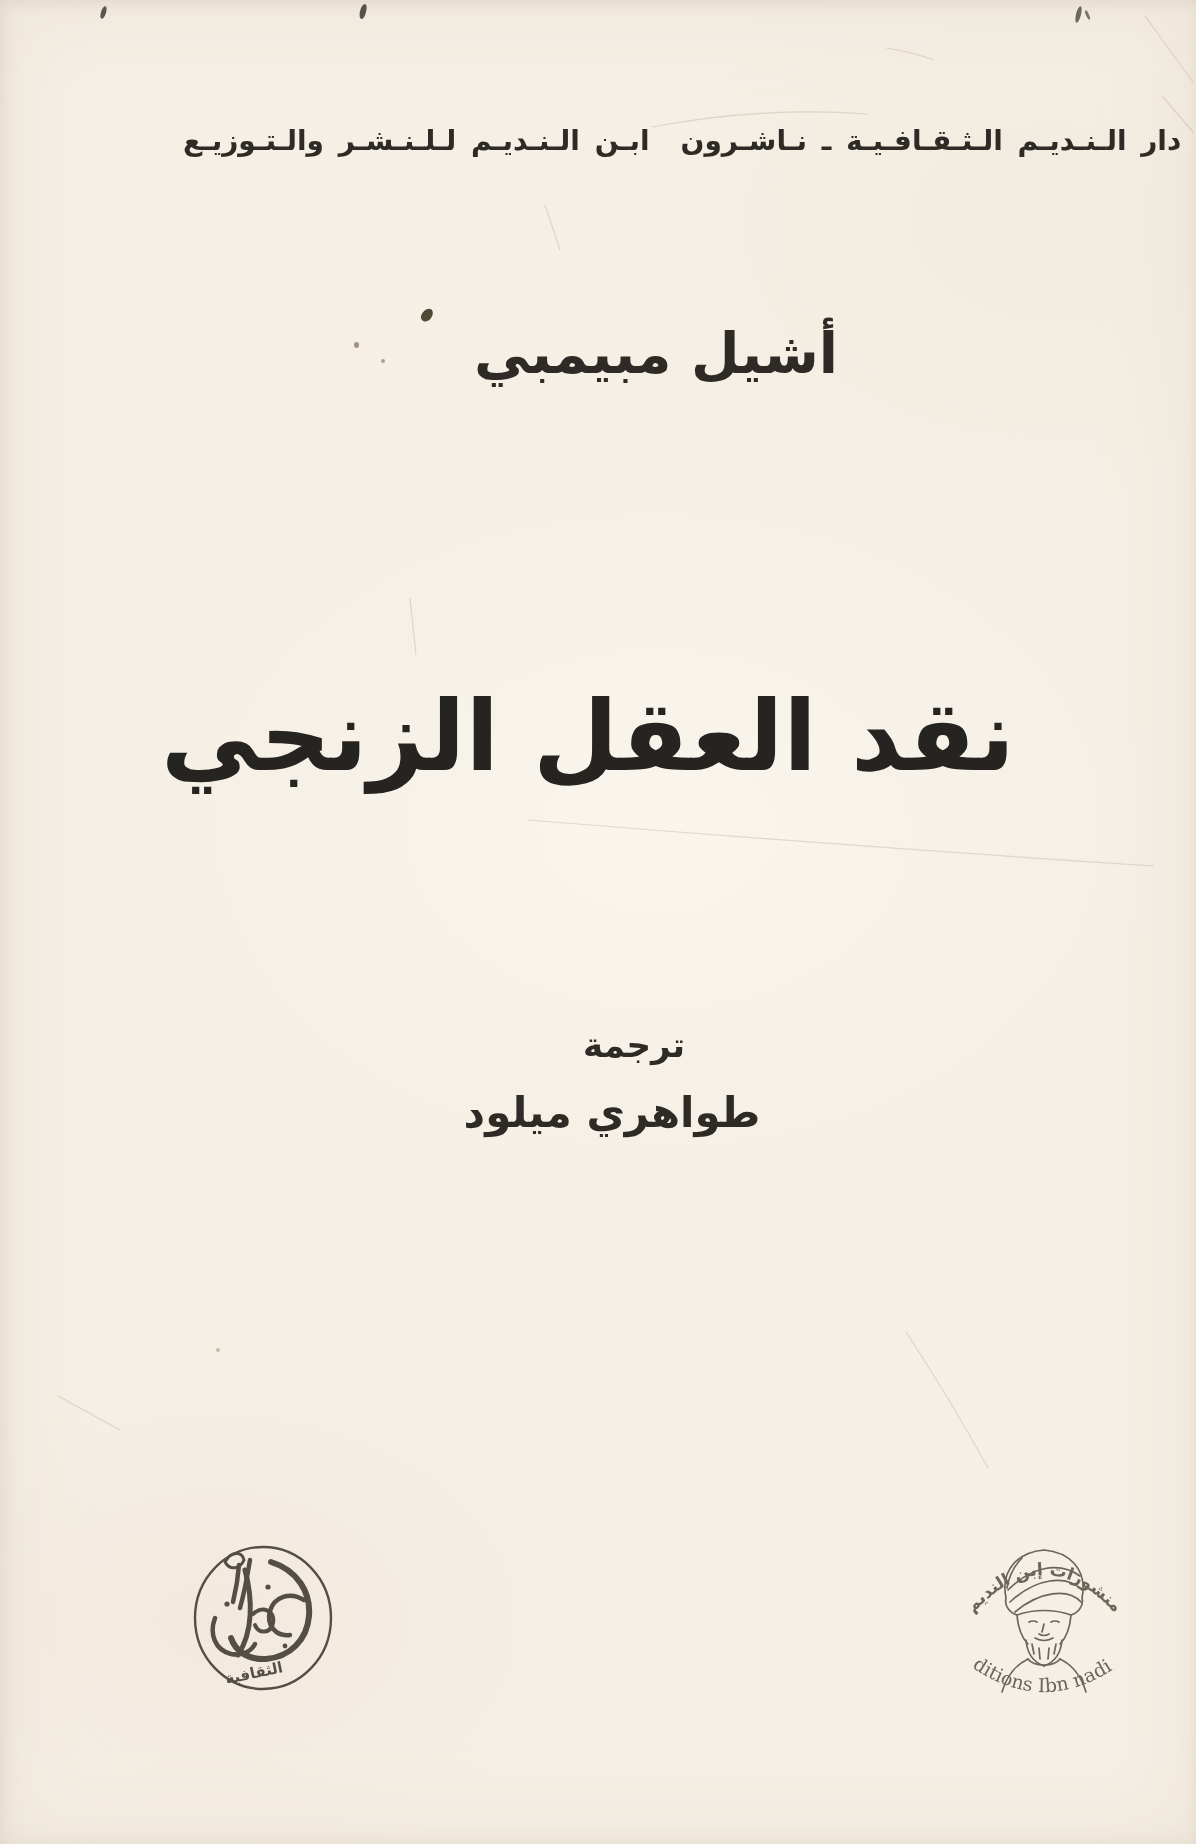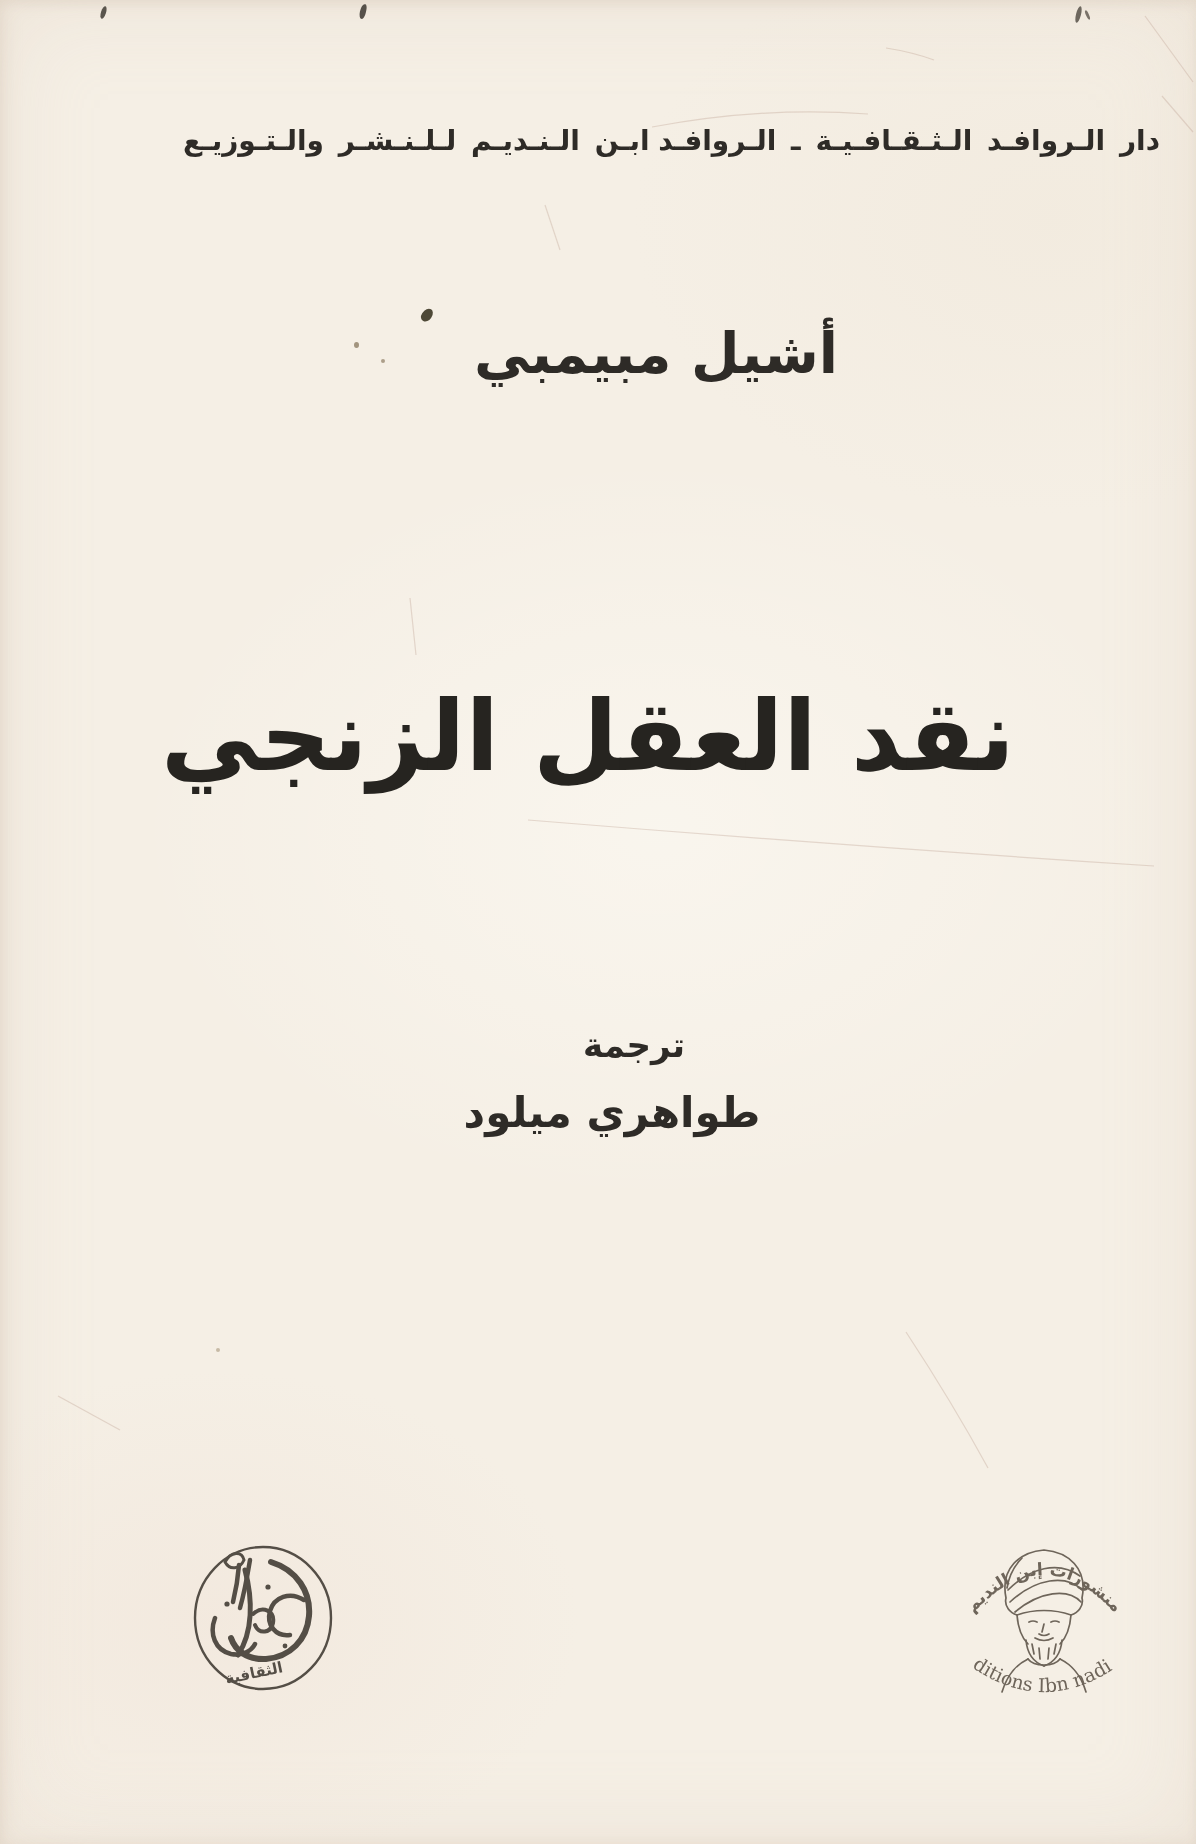--- a/index.html
+++ b/index.html
@@ -23,23 +23,23 @@
   .page::before{
     content:"";position:absolute;inset:0;pointer-events:none;
     background:
       radial-gradient(ellipse 520px 360px at 18% 88%, rgba(238,222,210,.35), transparent 70%),
       radial-gradient(ellipse 600px 420px at 88% 12%, rgba(236,226,210,.30), transparent 70%),
       radial-gradient(ellipse 700px 500px at 55% 45%, rgba(255,253,248,.45), transparent 75%);
   }
   .artext{position:absolute;left:0;right:0;text-align:center;line-height:1;white-space:nowrap;direction:rtl;}
   .header-line{
     position:absolute;top:127px;left:183px;right:36px;
-    display:flex;flex-direction:row-reverse;justify-content:space-between;
+    display:flex;flex-direction:row-reverse;justify-content:flex-start;
     direction:rtl;font-size:28px;font-weight:bold;line-height:1;
-    word-spacing:5px;white-space:nowrap;
+    word-spacing:5px;white-space:nowrap;gap:31px;
   }
   .author{top:326px;font-size:56px;font-weight:bold;transform:translateX(58px);}
   .title{top:687px;font-size:98px;font-weight:bold;transform:translateX(-10px);color:#262420;}
   .trans-label{top:1028px;font-size:34px;font-weight:bold;transform:translateX(36px);}
   .translator{top:1092px;font-size:42px;font-weight:bold;transform:translateX(14px);}
   .logo{position:absolute;}
   .logo-rawafed{left:178px;top:1538px;color:var(--rawafed_ink,#544e46);}
   .logo-nadim{left:942px;top:1516px;color:var(--nadim_ink,#6e655a);}
   .creases{position:absolute;inset:0;pointer-events:none;}
   .speck{position:absolute;border-radius:50%;}
@@ -52,21 +52,21 @@
   .sp7{left:381px;top:359px;width:4px;height:4px;background:#9a8a72;opacity:.8;}
   .sp8{left:216px;top:1348px;width:4px;height:4px;background:#b3a48c;opacity:.7;}
 </style>
 </head>
 <body>
 
 <div class="page">
 
   <div class="header-line">
     <span>ابـن الـنـديـم لـلـنـشـر والـتـوزيـع</span>
-    <span>دار الـروافـد الـثـقـافـيـة ـ الـروافـد</span>
+    <span>دار الـنـديـم الـثـقـافـيـة ـ نـاشـرون</span>
   </div>
 
   <div class="artext author">أشيل مبيمبي</div>
 
   <div class="artext title">نقد العقل الزنجي</div>
 
   <div class="artext trans-label">ترجمة</div>
   <div class="artext translator">طواهري ميلود</div>
 
   <svg class="logo logo-rawafed" width="164" height="164" viewBox="0 0 164 164">

